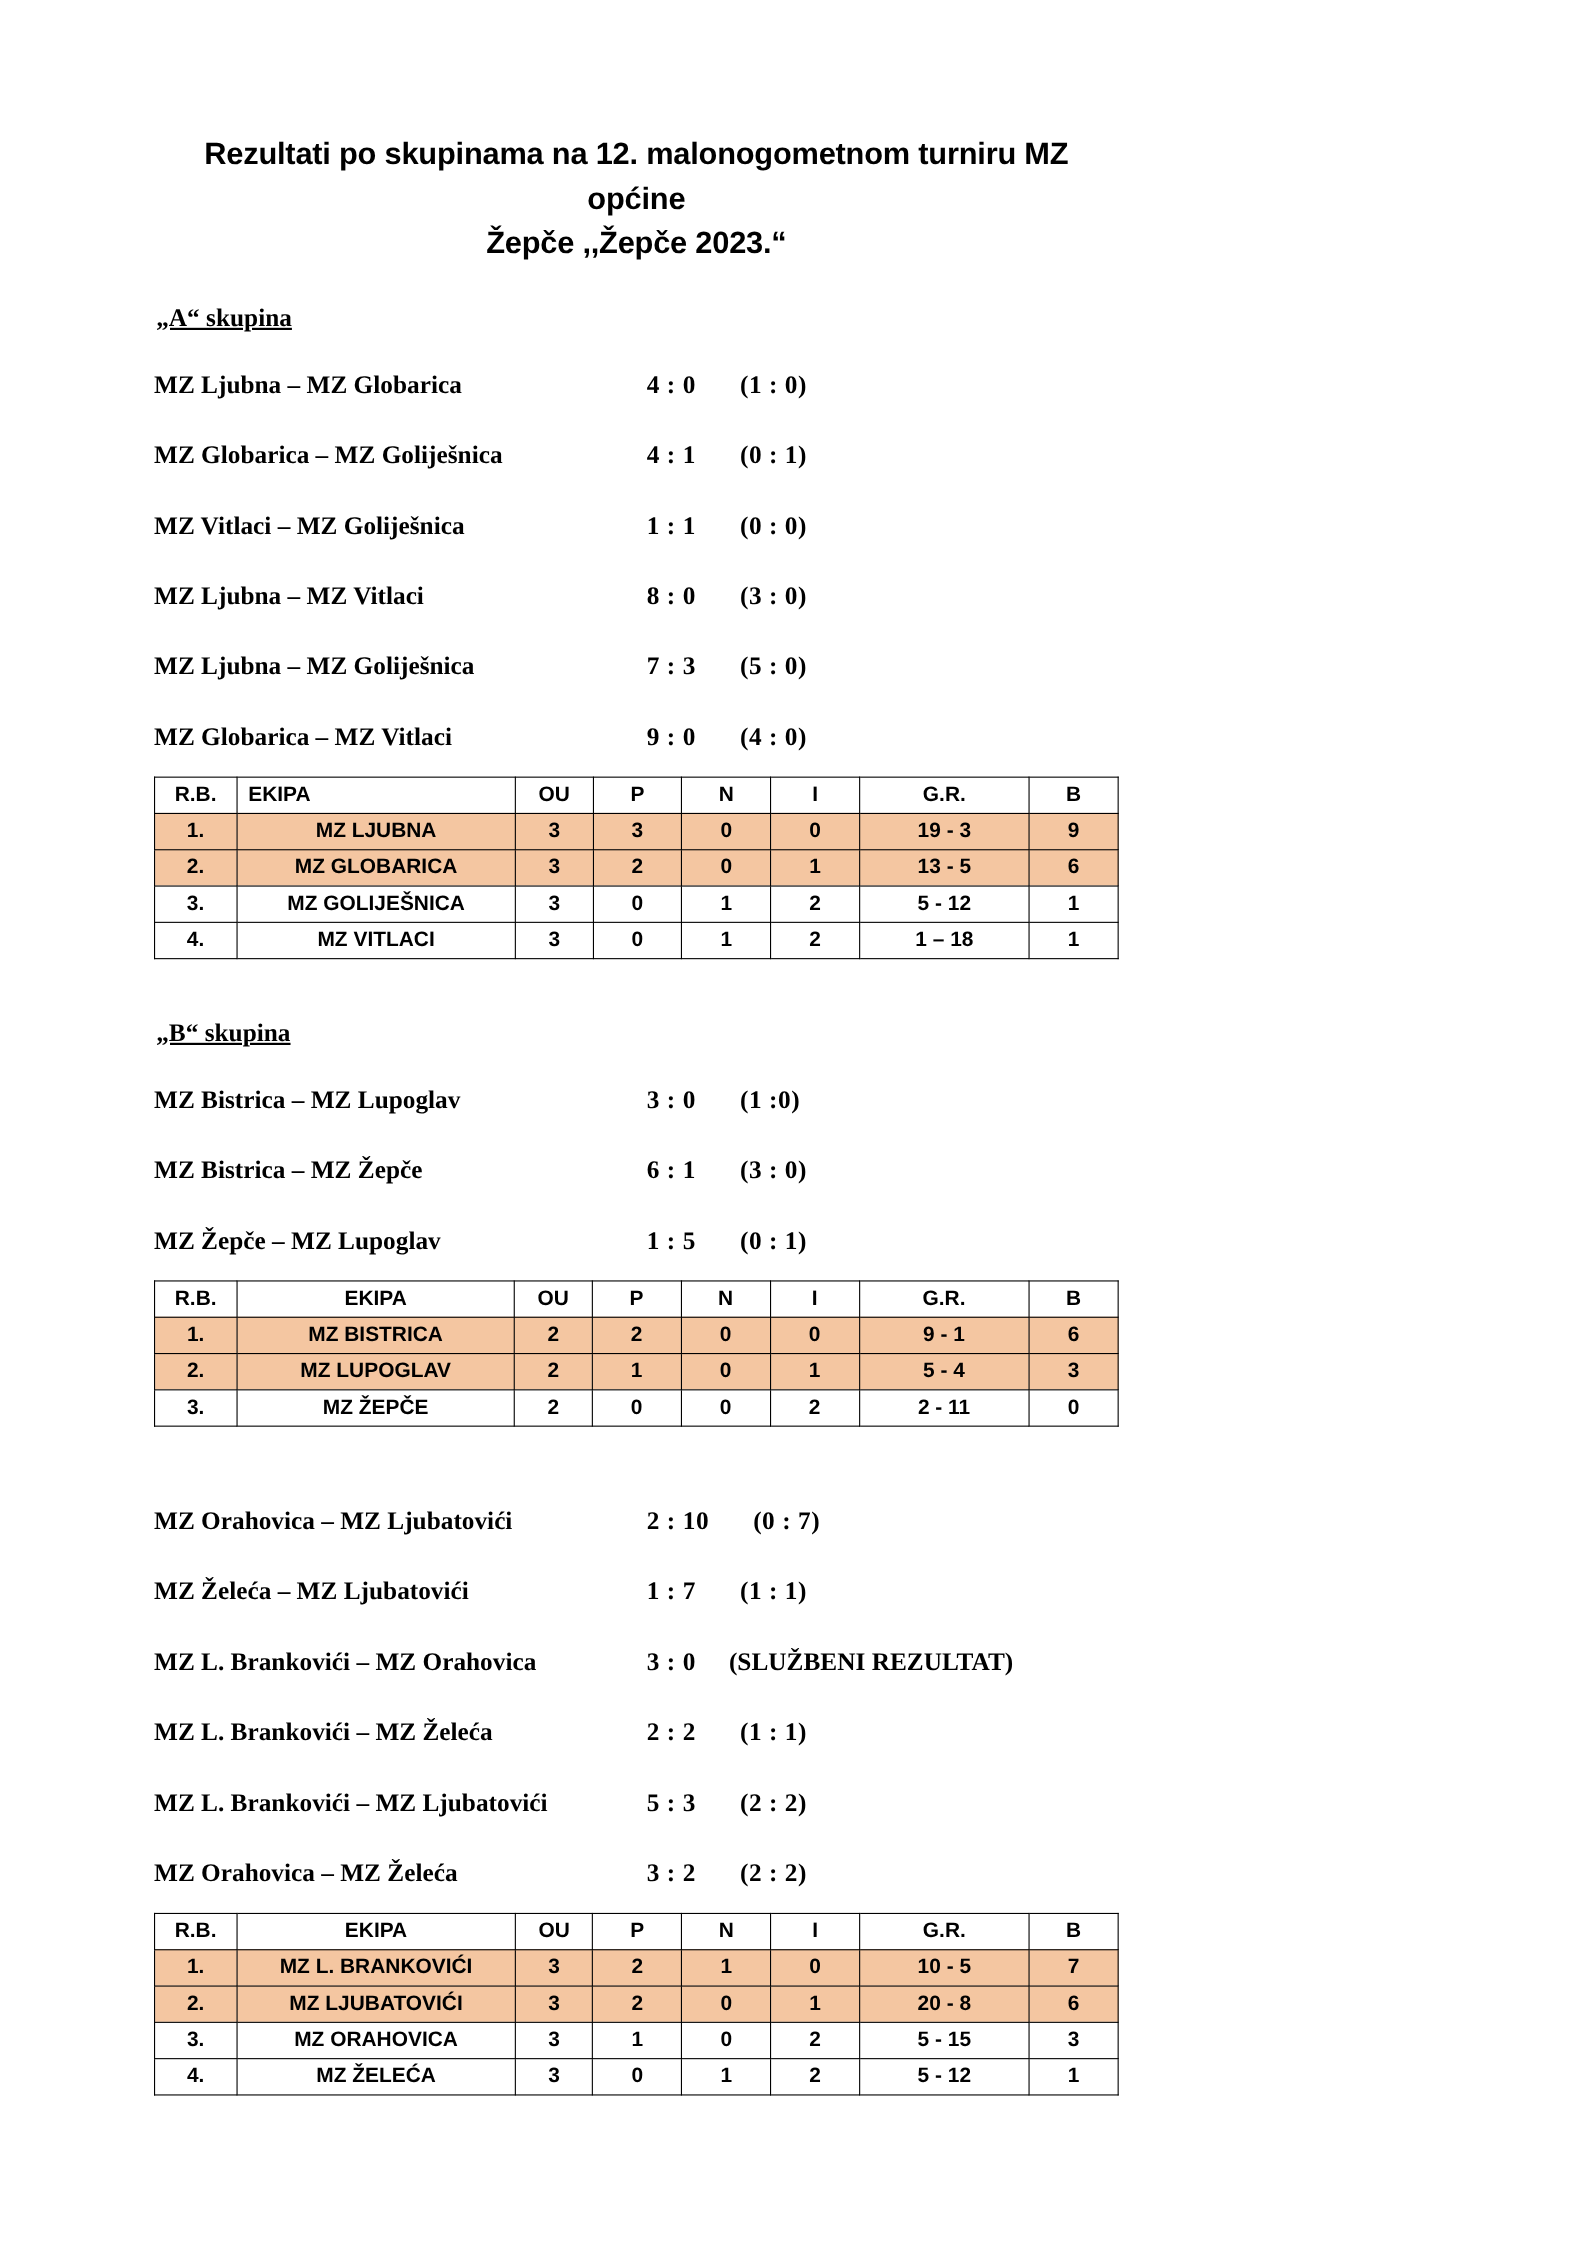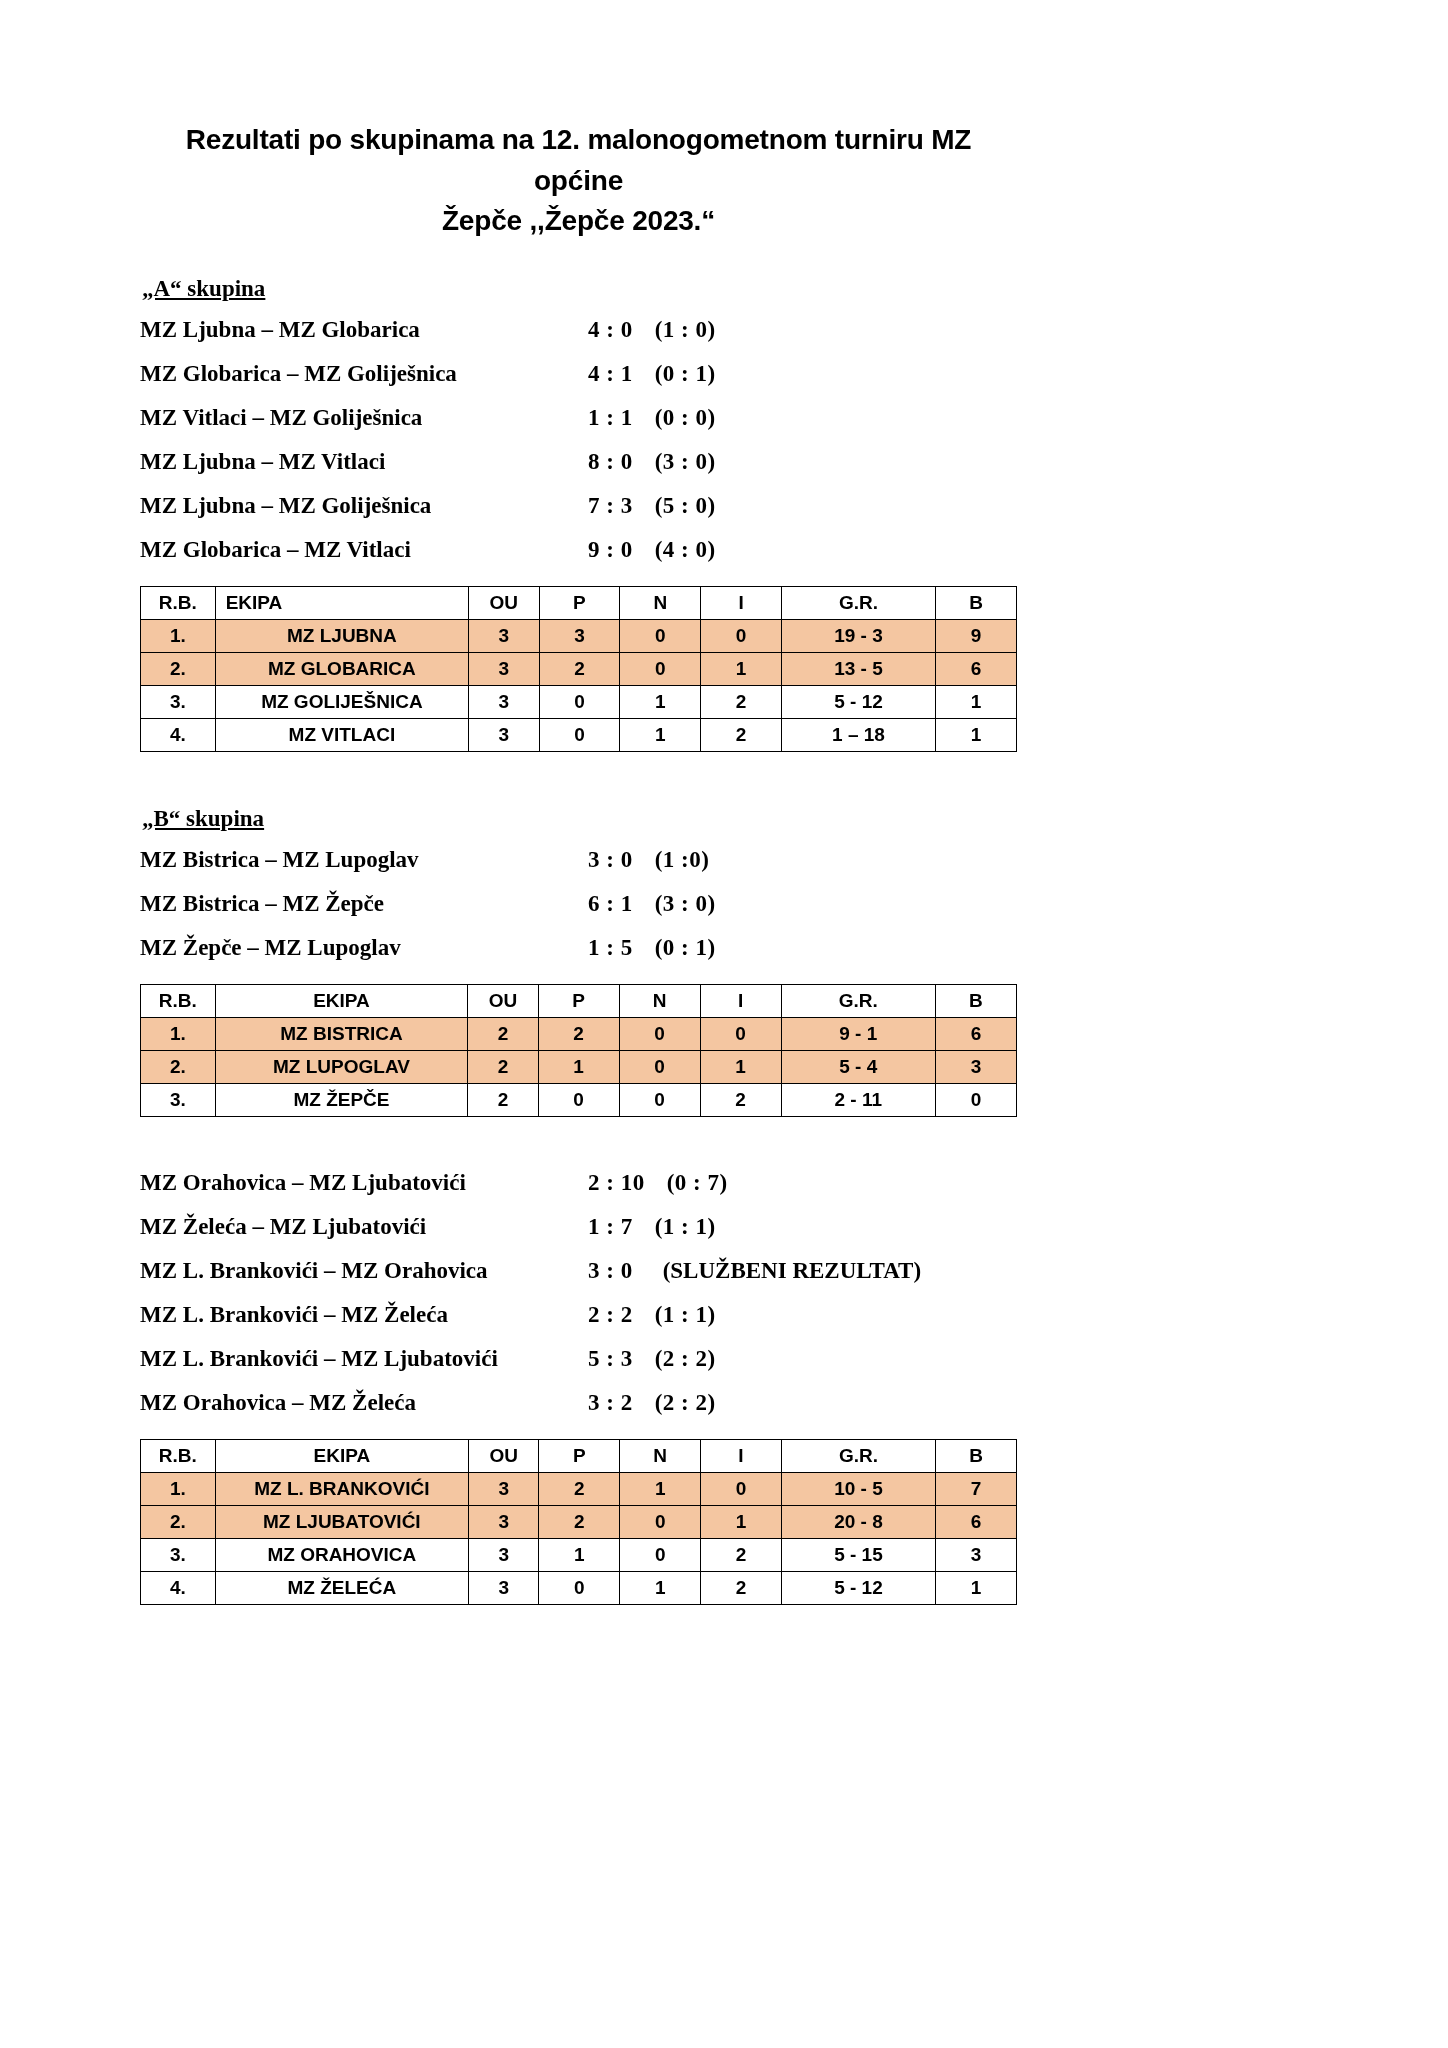--- a/index.html
+++ b/index.html
@@ -46,28 +46,29 @@
     font-family: "Liberation Serif", serif;
     font-weight: bold;
     font-size: 23px;
     line-height: 1.0;
     padding: 10px 0 11px 0;
   }
   .match-teams {
     width: 448px;
     flex: 0 0 448px;
     white-space: nowrap;
+    margin-top: 20px;
   }
   .match-score {
     flex: 0 0 auto;
     letter-spacing: 0.5px;
   }
   .match-half {
     flex: 0 0 auto;
-    margin-left: 22px;
+    margin-left: 40px;
     letter-spacing: 0.5px;
   }
   .match-note {
     flex: 0 0 auto;
     margin-left: 30px;
   }
   table.standings {
     border-collapse: collapse;
     table-layout: fixed;
     margin: 14px 0 0 0;

